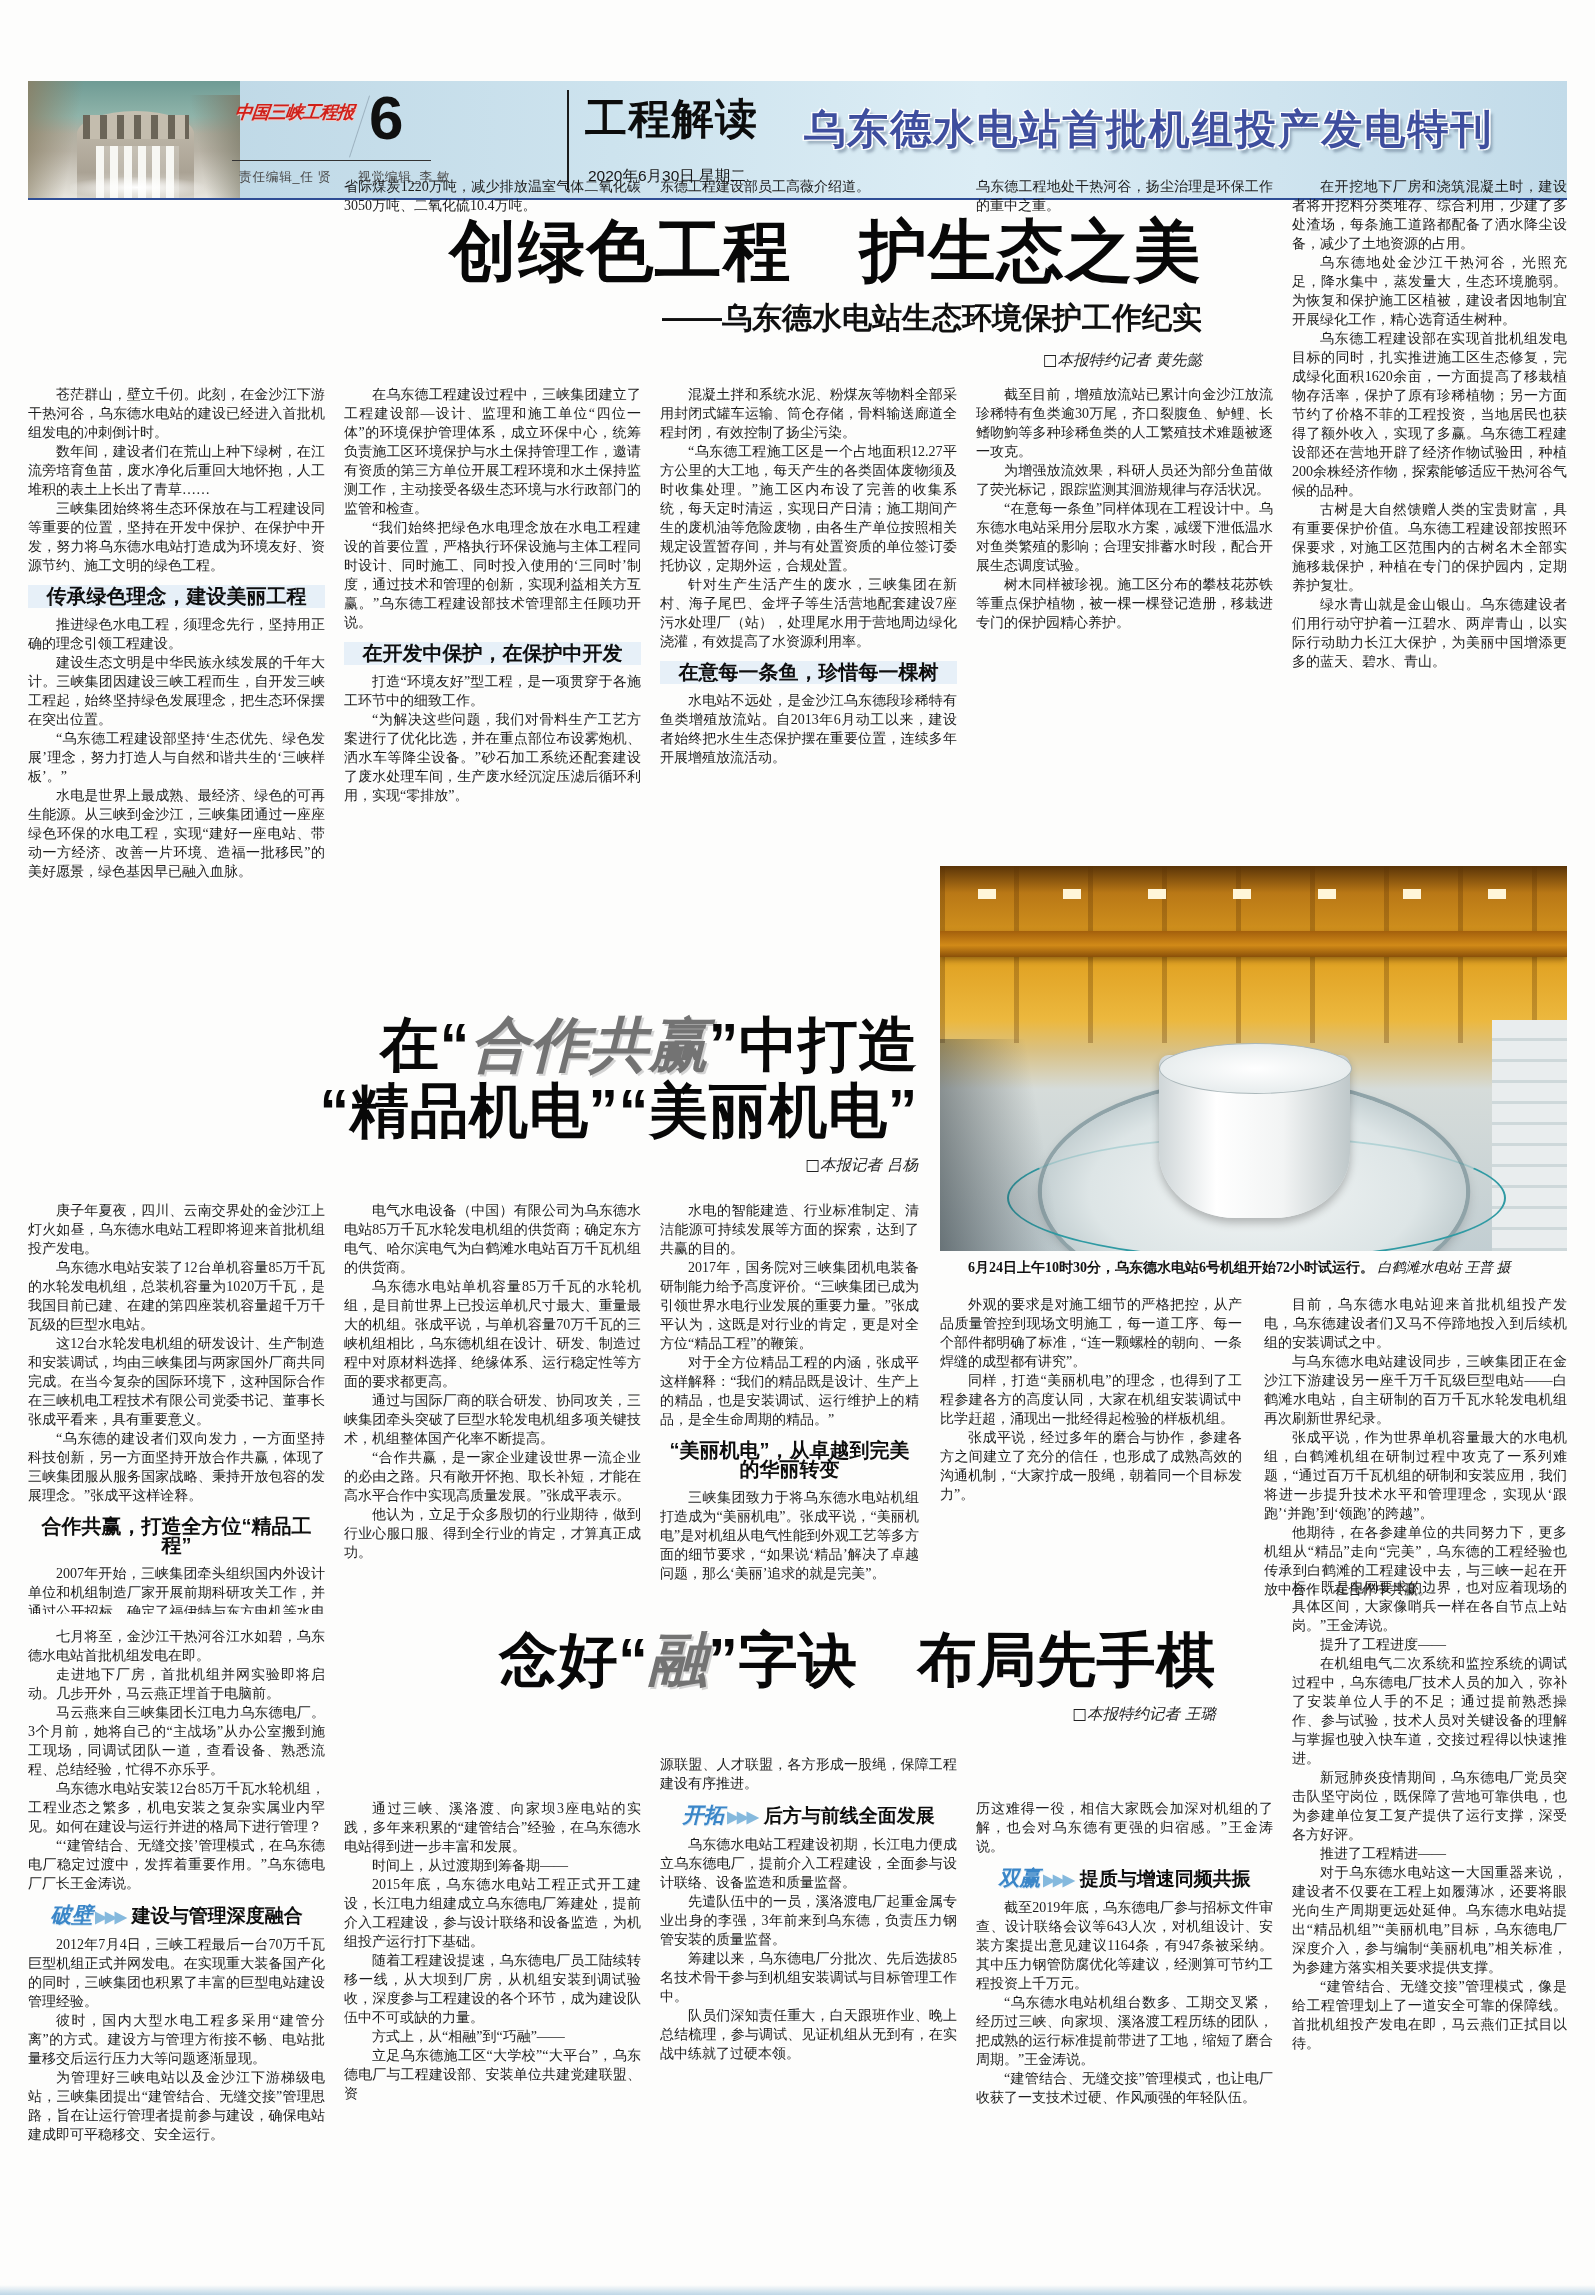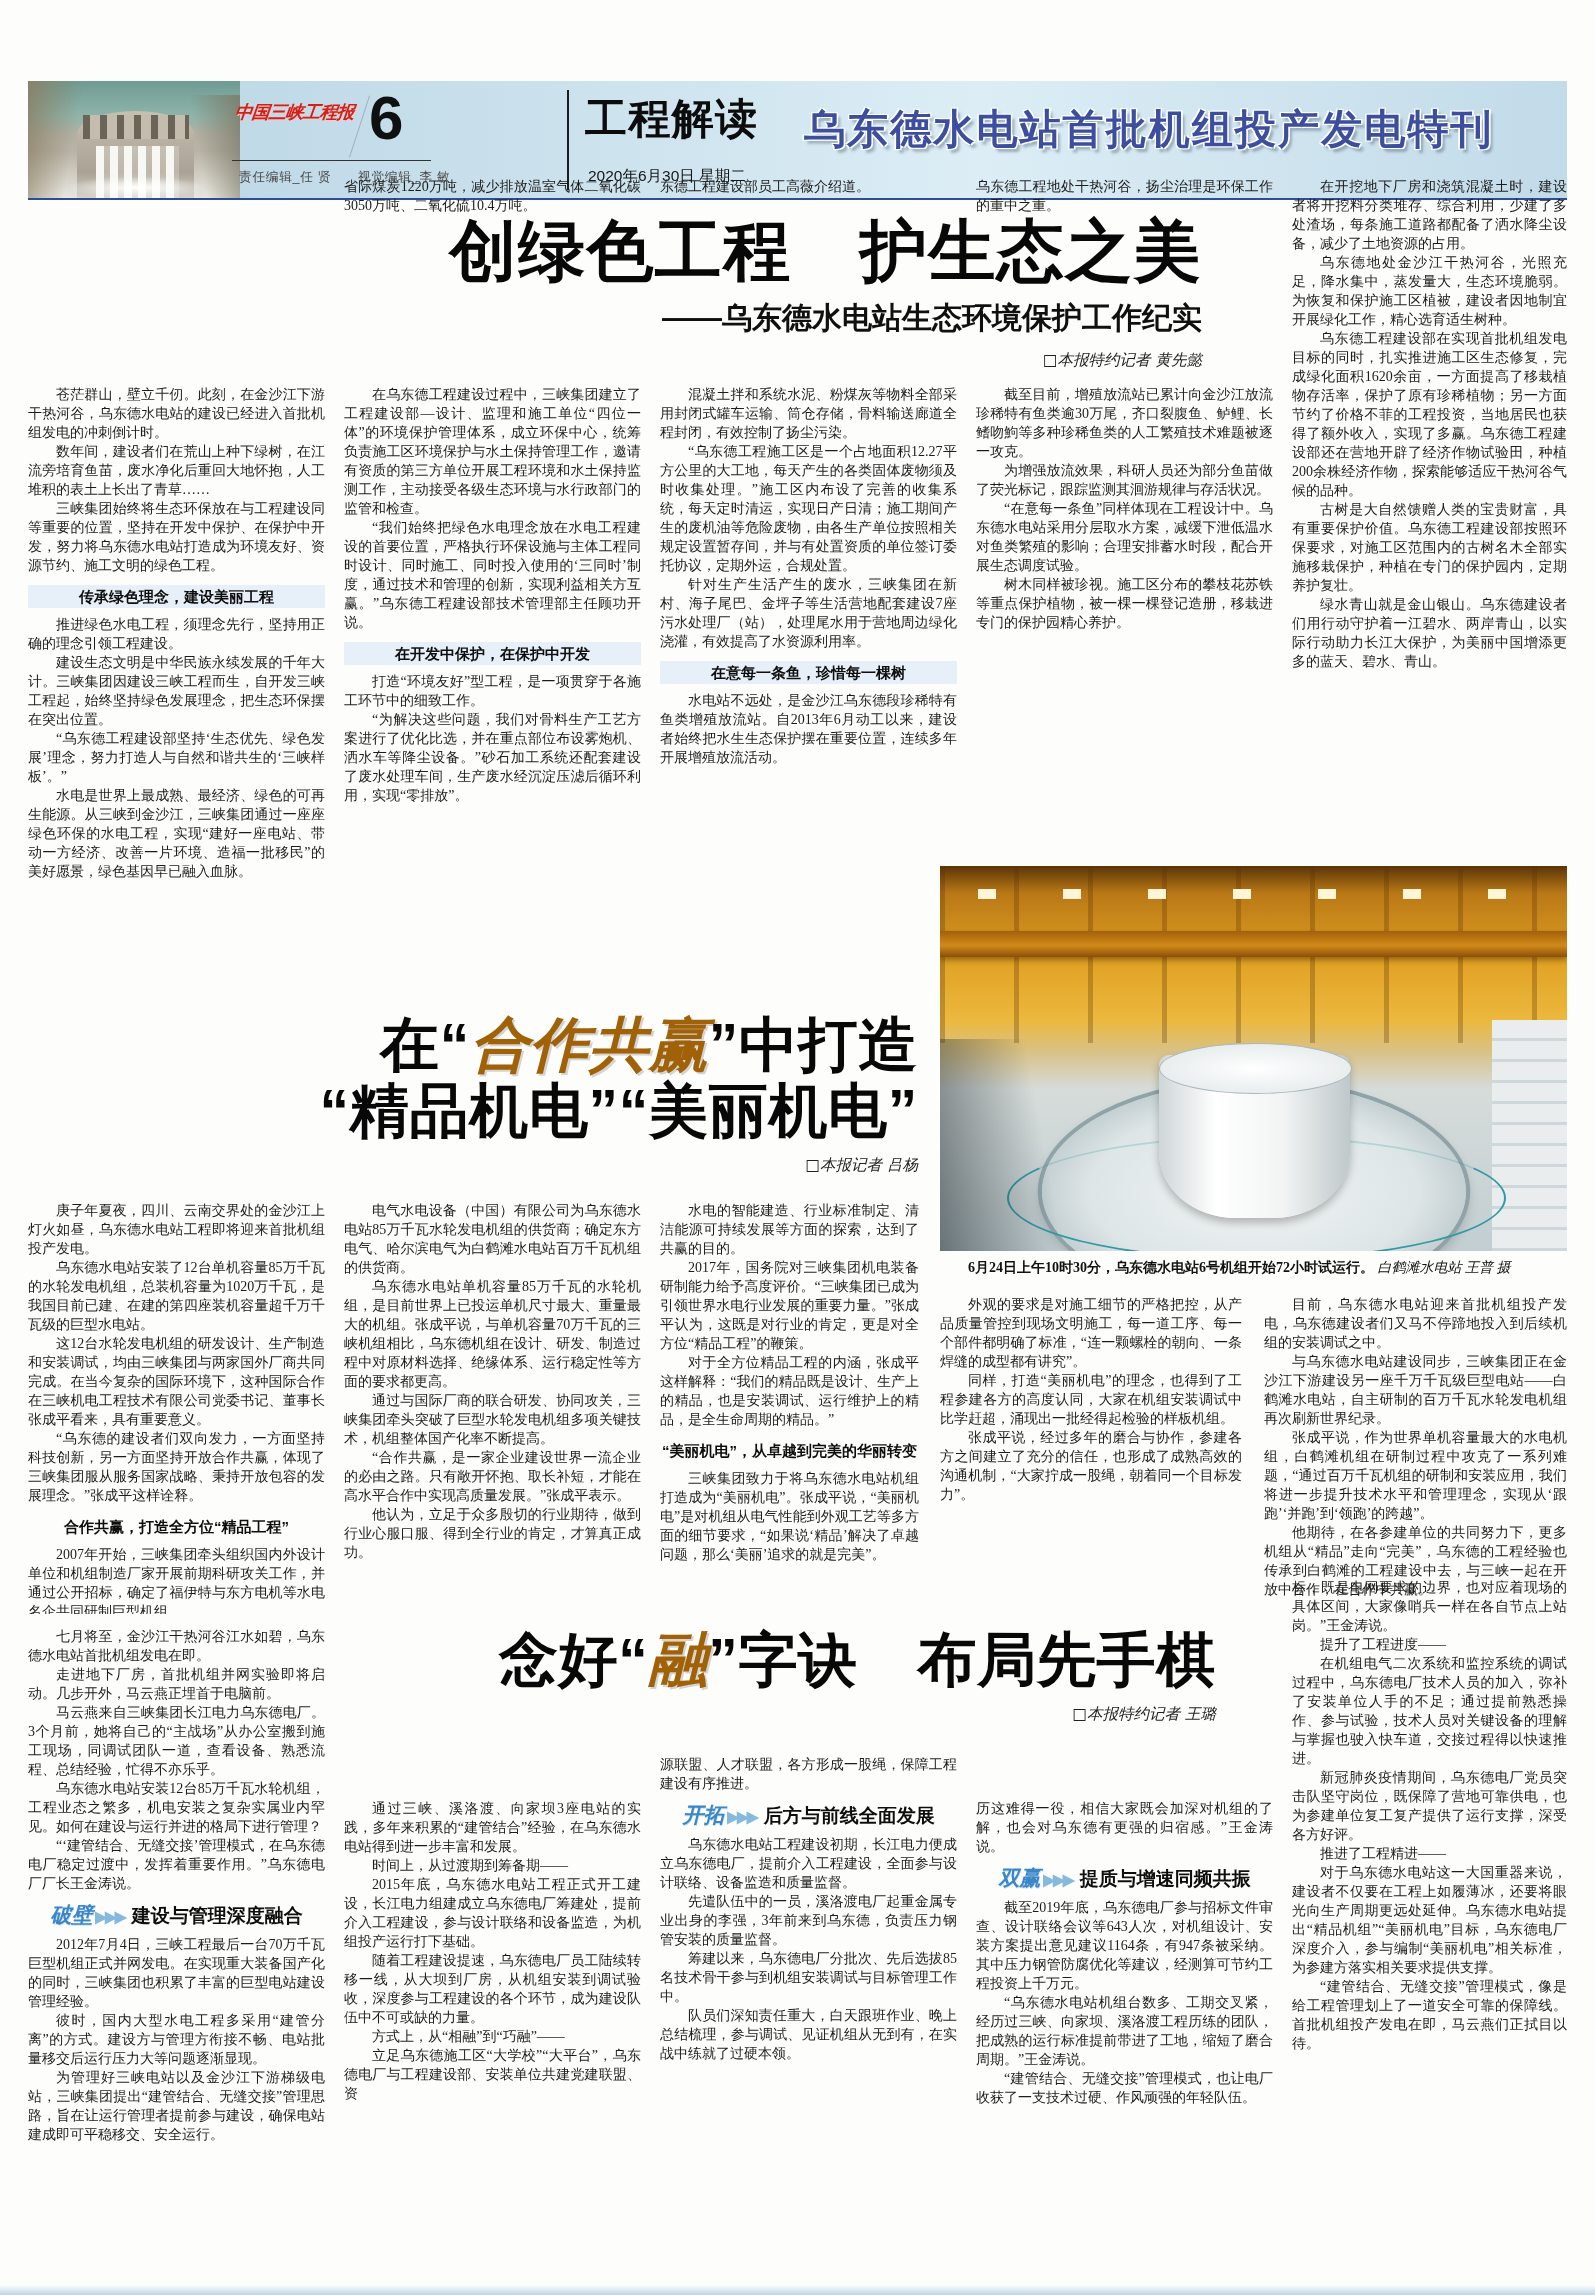--- a/index.html
+++ b/index.html
@@ -34,32 +34,32 @@
   .date{position:absolute;left:560px;top:85px;font-family:"Liberation Sans",sans-serif;font-size:15.5px;color:#151515;}
   .special{position:absolute;left:776px;top:21px;width:763px;font-family:"Liberation Sans",sans-serif;font-weight:900;
            font-size:41px;letter-spacing:2.1px;color:#3e4e9e;white-space:nowrap;
            text-shadow:-1.4px -1.4px 0 #fff,1.4px -1.4px 0 #fff,-1.4px 1.4px 0 #fff,1.4px 1.4px 0 #fff,3.5px 4.2px 2.8px rgba(40,60,90,.35);}
   
   .col{position:absolute;overflow:hidden;font-size:14px;line-height:19px;text-align:justify;}
   .col p{margin:0;text-indent:2em;}
   .col p.cont{text-indent:0;}
   .snip{position:absolute;overflow:hidden;font-size:14px;line-height:19px;text-align:justify;}
   .snip p{margin:0;text-indent:0;}
-  .sub{margin:10px 0 7px;text-align:center;font-family:"Liberation Sans",sans-serif;font-weight:bold;font-size:15px;color:#0e0e0e;padding:2.1px 0;}
+  .sub{margin:10px 0 7px;text-align:center;font-family:"Liberation Sans",sans-serif;font-weight:bold;font-size:20px;color:#0e0e0e;padding:2.1px 0;}
   .a1 .sub{background:#e7f0f8;}
   .a3 .sub{font-size:19px;}
   .mk{color:#3a86c8;font-style:italic;font-weight:bold;font-family:"DejaVu Serif",serif;font-size:21px;margin-right:1.4px;text-shadow:0.7px 0.7px 0 #cfe2ef;}
   .tri{color:#85b9dd;font-size:15.5px;letter-spacing:-2.1px;margin:0 7px 0 1.4px;}
   
   .hl-block{position:absolute;text-align:right;font-family:"Liberation Sans",sans-serif;}
   .hl1{font-weight:900;font-size:67px;letter-spacing:1.4px;color:#080808;line-height:1.05;}
   .hl-sub{font-weight:bold;font-size:30px;color:#101010;margin-top:11.3px;}
   .hl-by{font-family:"DejaVu Serif",serif;font-size:15.5px;color:#222;margin-top:11.3px;font-style:italic;}
   .hl2{font-weight:900;font-size:59px;color:#080808;line-height:1.12;letter-spacing:0.7px;}
-  .bluecal{color:#a16207;font-style:italic;font-family:"DejaVu Serif",serif;text-shadow:2.1px 2.1px 0 #d4d4d4;}
+  .bluecal{color:#737373;font-style:italic;font-family:"DejaVu Serif",serif;text-shadow:2.1px 2.1px 0 #d4d4d4;}
   
   .photo{position:absolute;left:940px;top:866px;width:627px;height:385px;overflow:hidden;
          background:linear-gradient(180deg,#5a3408 0%,#b97816 7%,#e0a122 24%,#ecb83e 40%,#d9c184 48%,#d6dcda 58%,#c2ced2 100%);}
   .photo .beams{position:absolute;left:0;top:0;width:100%;height:46%;
                 background:repeating-linear-gradient(90deg,rgba(90,50,5,.30) 0 5px,rgba(0,0,0,0) 5px 74px);}
   .photo .crane{position:absolute;left:0;top:17%;width:100%;height:25.4px;background:linear-gradient(180deg,#a35f0c,#d18a18 55%,#8a5009);box-shadow:0 2.8px 5.7px rgba(60,30,0,.45);}
   .photo .lights{position:absolute;left:6%;top:6%;width:88%;height:10px;
                  background:repeating-linear-gradient(90deg,#fff6d8 0 18.4px,rgba(255,246,216,0) 18.4px 85px);filter:blur(0.7px);}
   .photo .pitring{position:absolute;left:50%;top:56%;width:424px;height:219px;margin-left:-212px;border-radius:50%;
                   background:radial-gradient(ellipse at center,#f2f5f5 0%,#dde5e6 55%,#b9c6c9 78%,#9fb0b4 100%);

